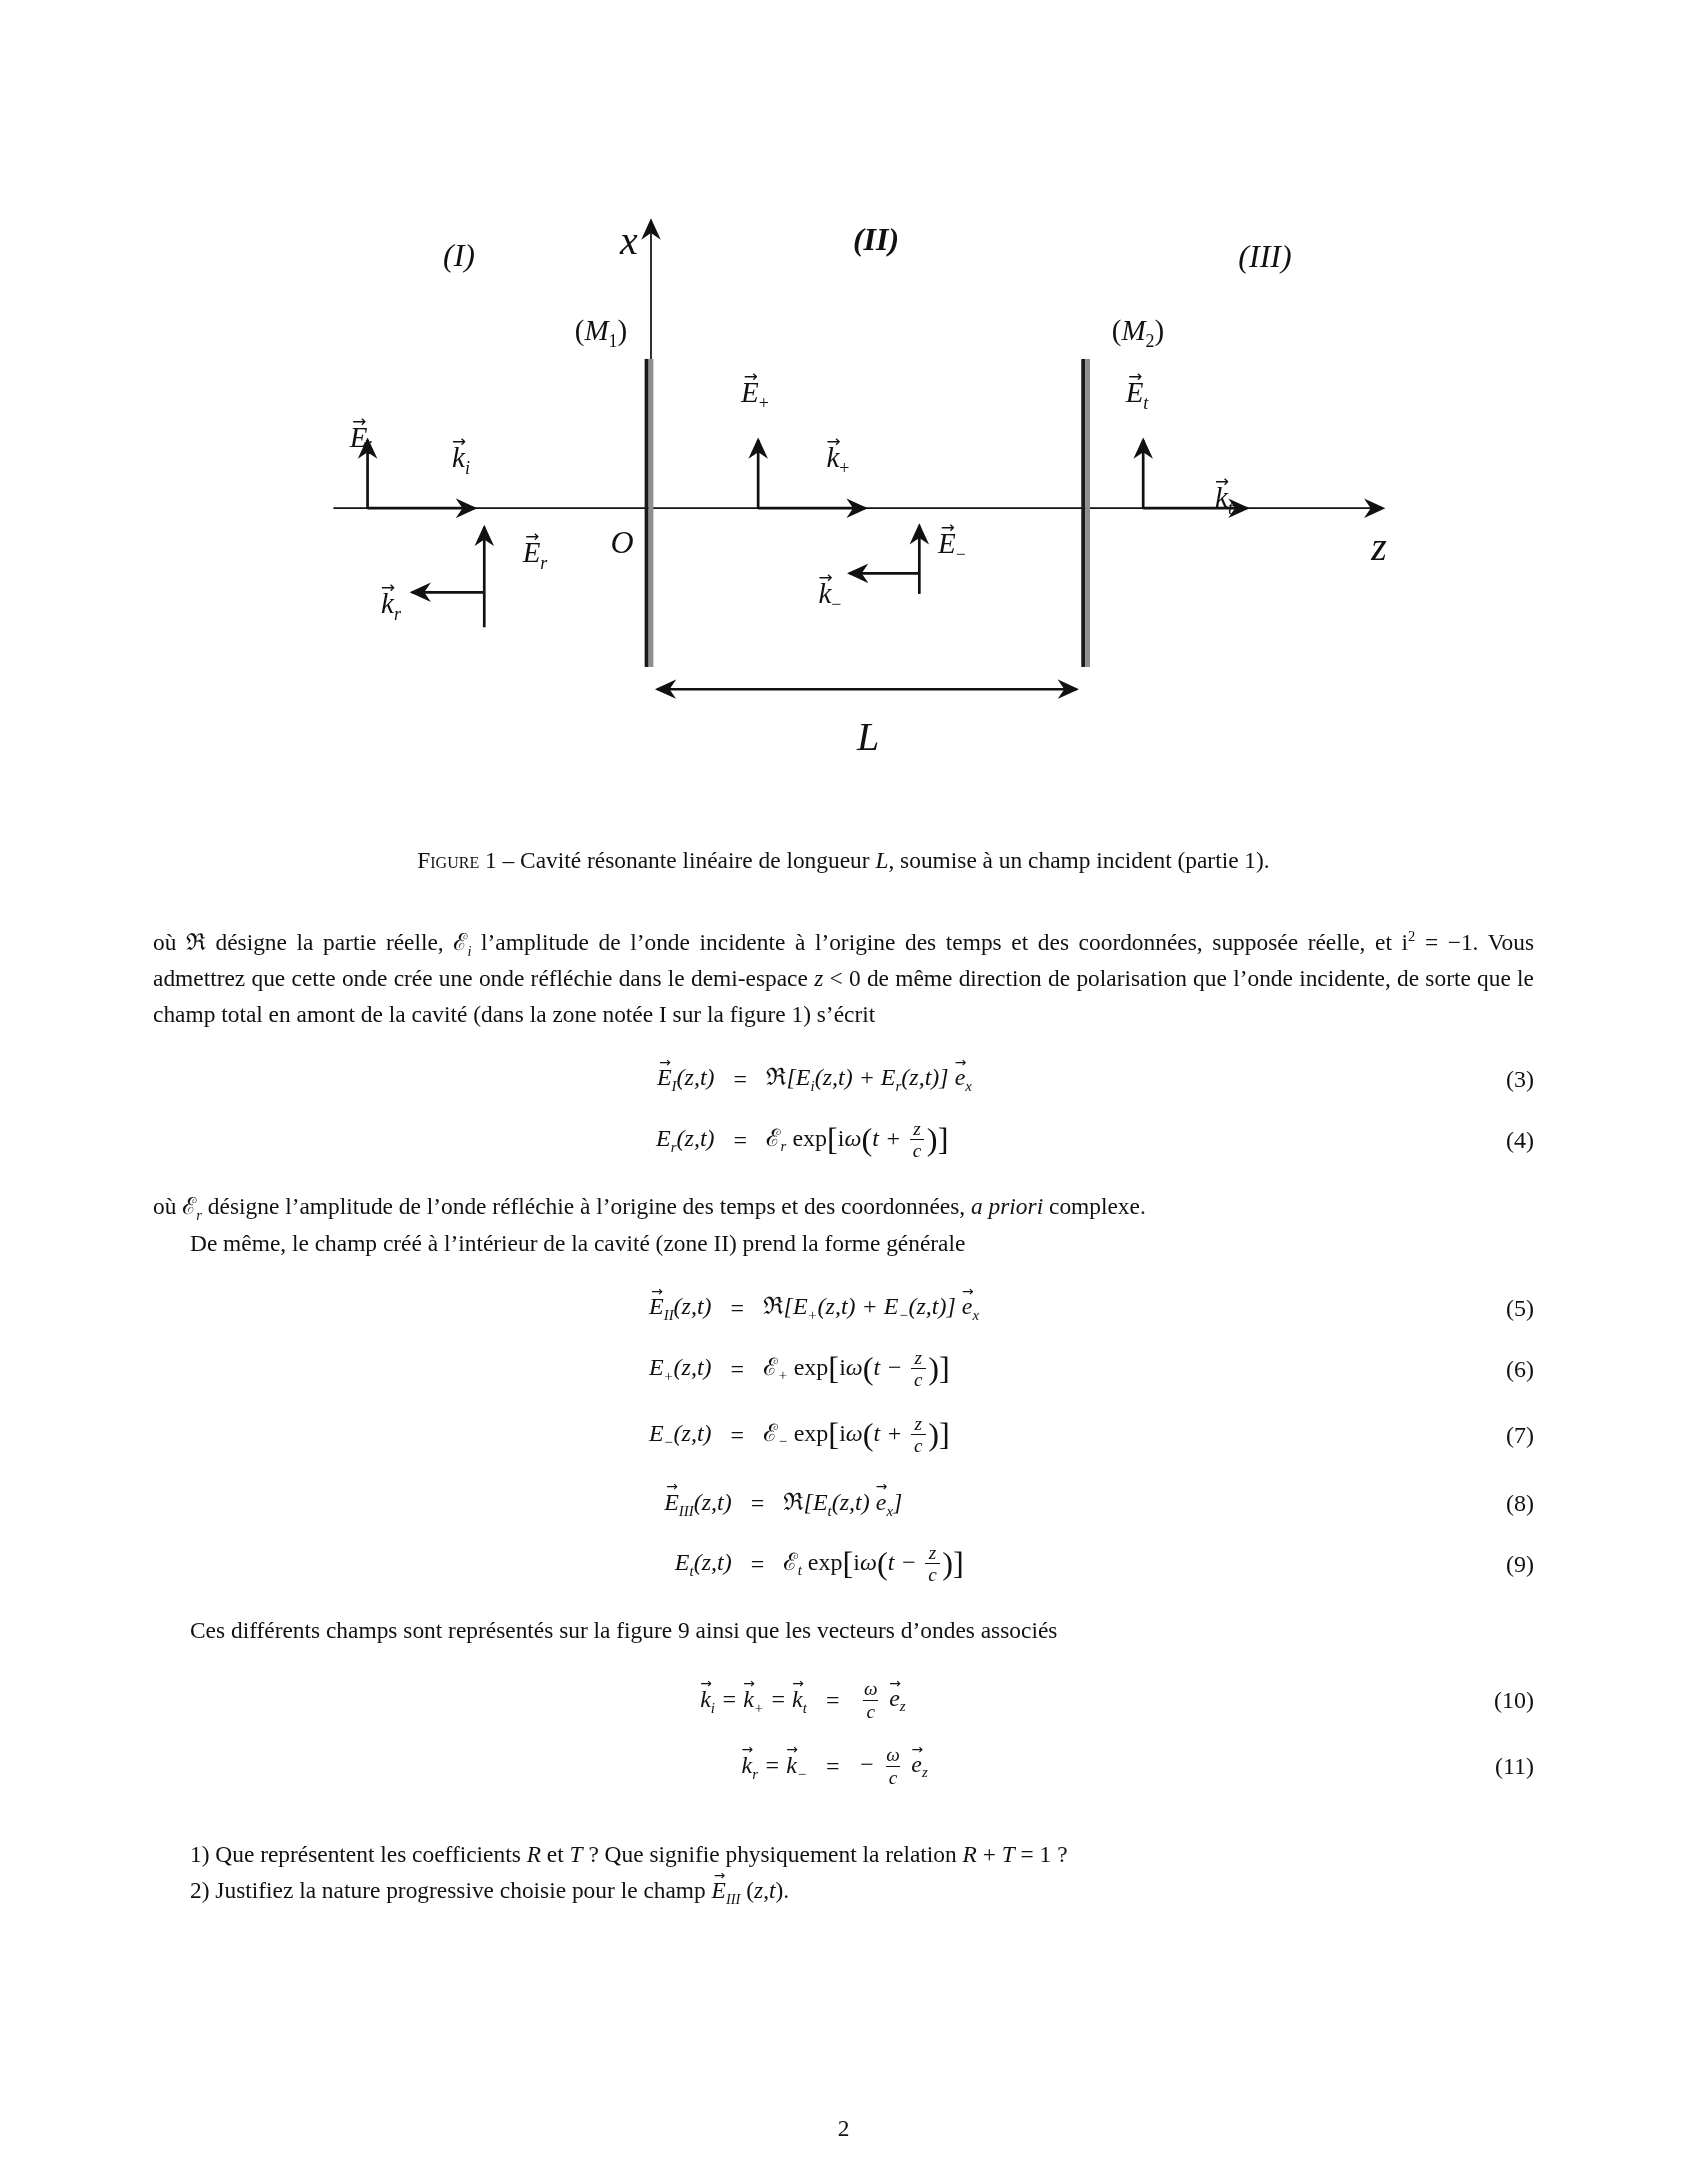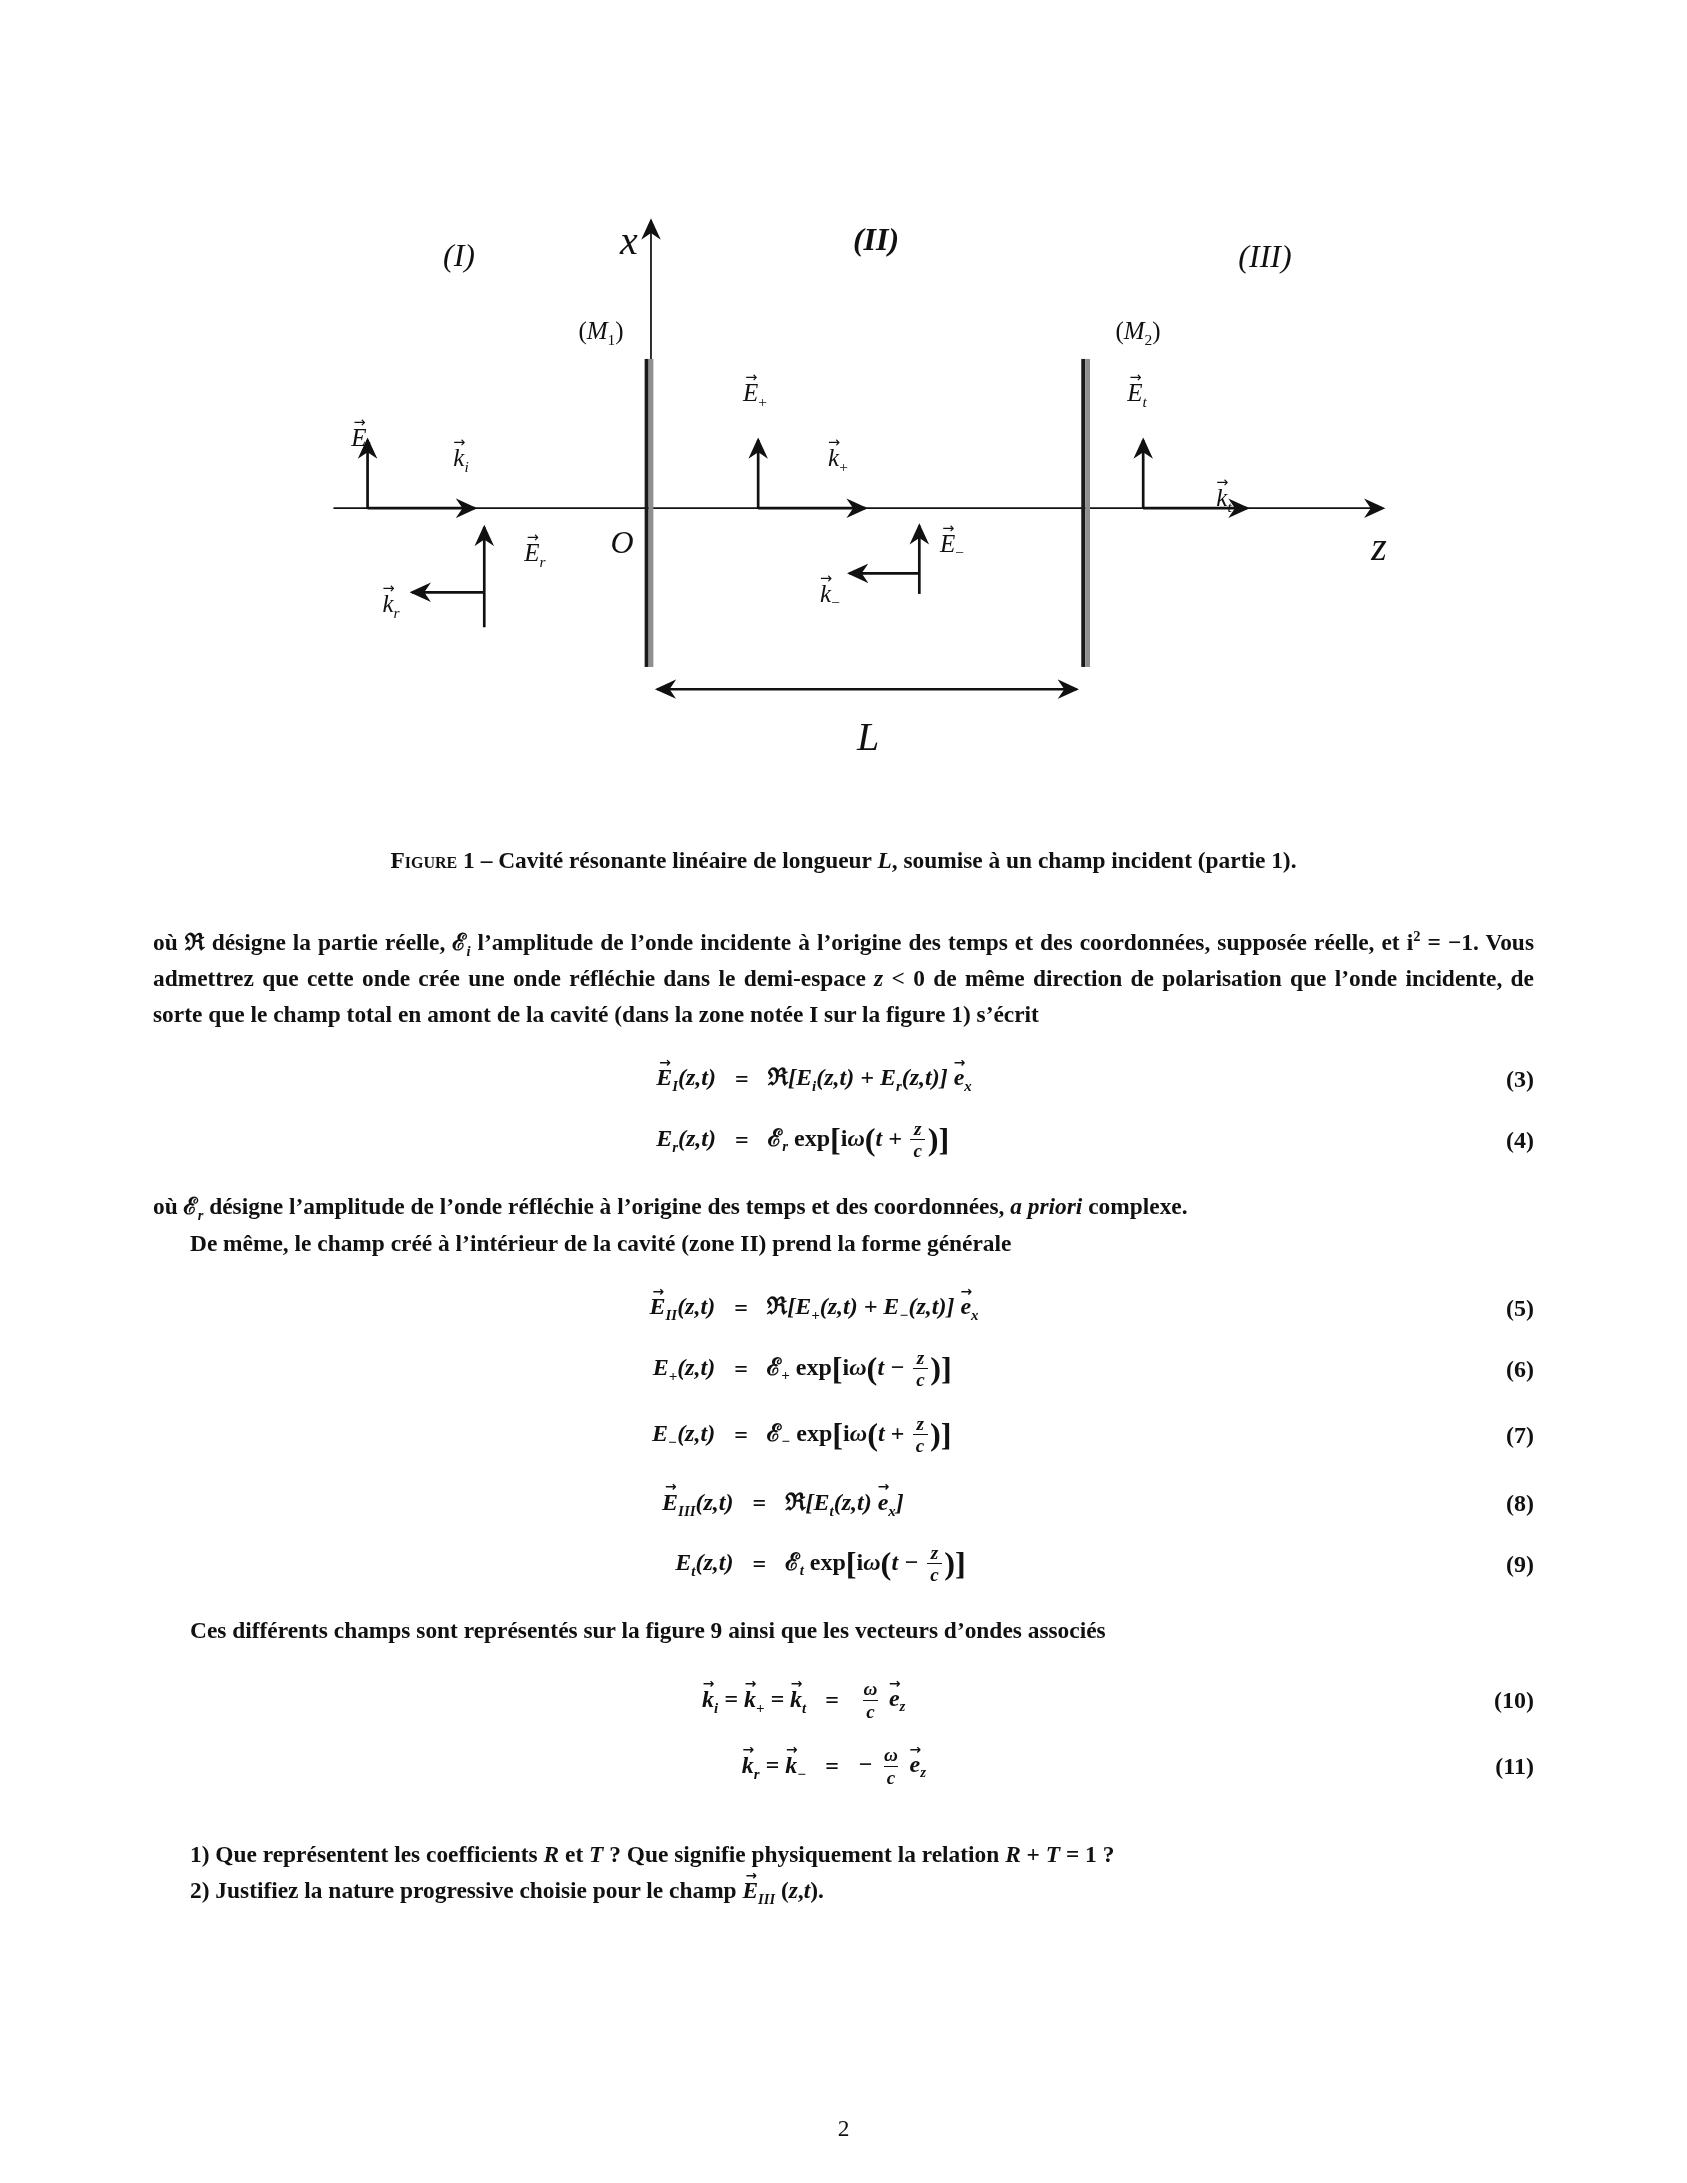--- a/index.html
+++ b/index.html
@@ -8,28 +8,28 @@
     position:relative; width:1687px; height:2183px; background:#fff;
     font-family:"Liberation Serif","DejaVu Serif",serif; color:#111;
     overflow:hidden;
   }
 
   
   .figure { position:absolute; left:0; top:0; width:1687px; height:806px; }
   .figure svg { display:block; width:100%; height:100%; }
   .flabel {
     position:absolute; transform:translate(-50%,-50%);
-    font-size:25px; white-space:nowrap; line-height:1.1;
+    font-size:29px; white-space:nowrap; line-height:1.1;
   }
   .flabel.it { font-style:italic; }
   .flabel.big { font-size:40px; }
   .flabel.med { font-size:32px; }
 
   
-  .content { position:absolute; left:153px; top:832px; width:1381px; font-size:23.4px; line-height:1.52;font-weight:bold; }
+  .content { position:absolute; left:153px; top:832px; width:1381px; font-size:23.4px; line-height:1.52; }
   .caption { text-align:center; margin:11px 0 46px; }
   .sc { font-variant:small-caps; }
   .para { text-align:justify; }
   .indent { text-indent:37px; }
 
   
   .eqblock {
     display:grid;
     grid-template-columns:1fr max-content max-content max-content 1fr 59px;
     align-items:center; row-gap:22px; margin:30px 0 27px;

